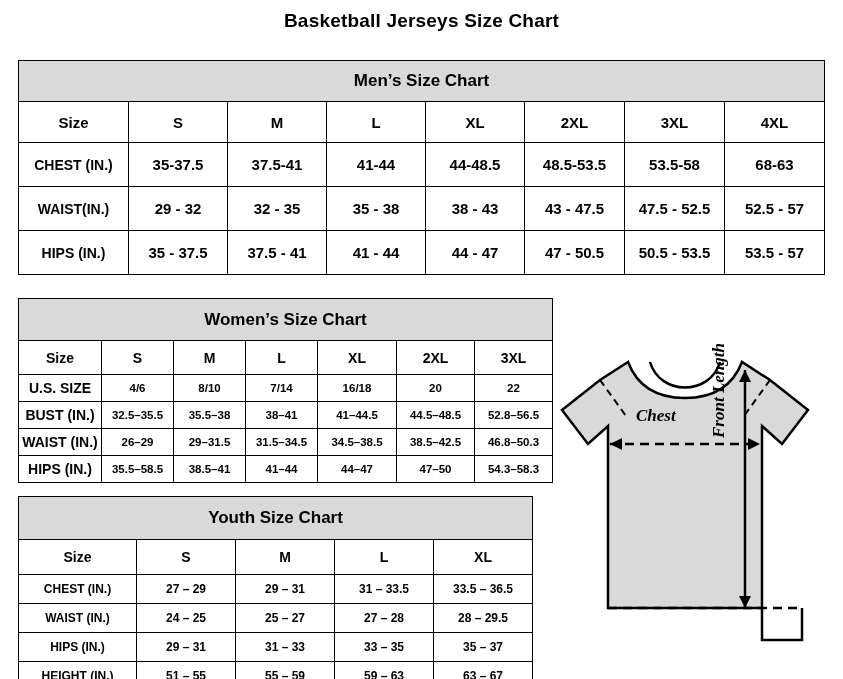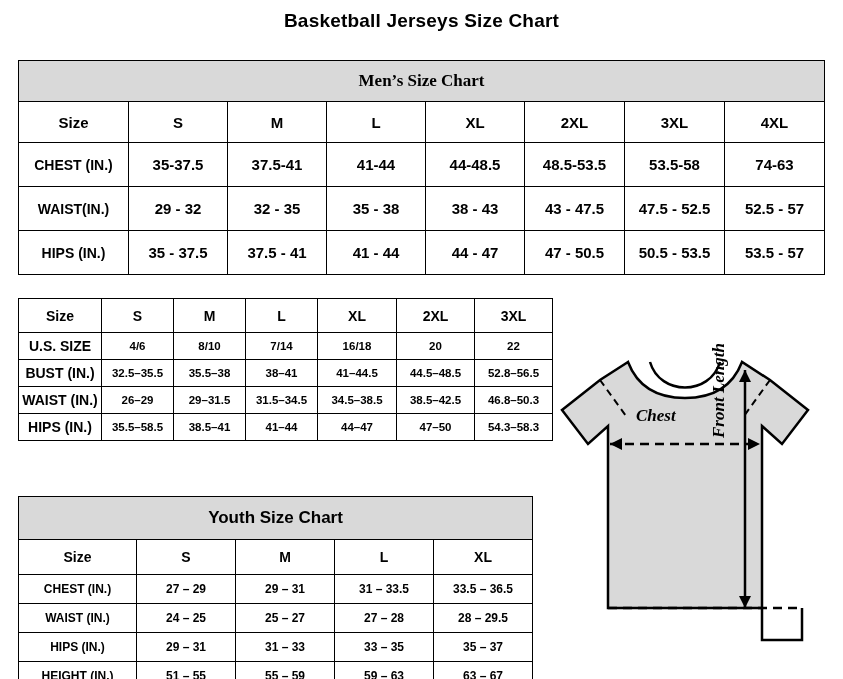--- a/index.html
+++ b/index.html
@@ -43,21 +43,20 @@
   
   #mens-table {
     position: absolute;
     left: 18px;
     top: 60px;
     width: 806px;
   }
   #mens-table .chart-header td {
     height: 38px;
     font-size: 17px;
-    font-family: Liberation Serif, serif;
   }
   #mens-table .hdr-row td {
     height: 38px;
     font-size: 15px;
   }
   #mens-table tbody td {
     height: 41px;
     font-size: 15px;
     font-weight: bold;
   }
@@ -172,21 +171,21 @@
       <td>4XL</td>
     </tr>
     <tr>
       <td class="rowlabel">CHEST (IN.)</td>
       <td>35-37.5</td>
       <td>37.5-41</td>
       <td>41-44</td>
       <td>44-48.5</td>
       <td>48.5-53.5</td>
       <td>53.5-58</td>
-      <td>74-63</td>
+      <td>68-63</td>
     </tr>
     <tr>
       <td class="rowlabel">WAIST(IN.)</td>
       <td>29 - 32</td>
       <td>32 - 35</td>
       <td>35 - 38</td>
       <td>38 - 43</td>
       <td>43 - 47.5</td>
       <td>47.5 - 52.5</td>
       <td>52.5 - 57</td>
@@ -208,20 +207,23 @@
   <colgroup>
     <col style="width:83px">
     <col style="width:72px">
     <col style="width:72px">
     <col style="width:72px">
     <col style="width:79px">
     <col style="width:78px">
     <col style="width:78px">
   </colgroup>
   <tbody>
+    <tr class="chart-header">
+      <td colspan="7">Women’s Size Chart</td>
+    </tr>
     <tr class="hdr-row">
       <td>Size</td>
       <td>S</td>
       <td>M</td>
       <td>L</td>
       <td>XL</td>
       <td>2XL</td>
       <td>3XL</td>
     </tr>
     <tr>

